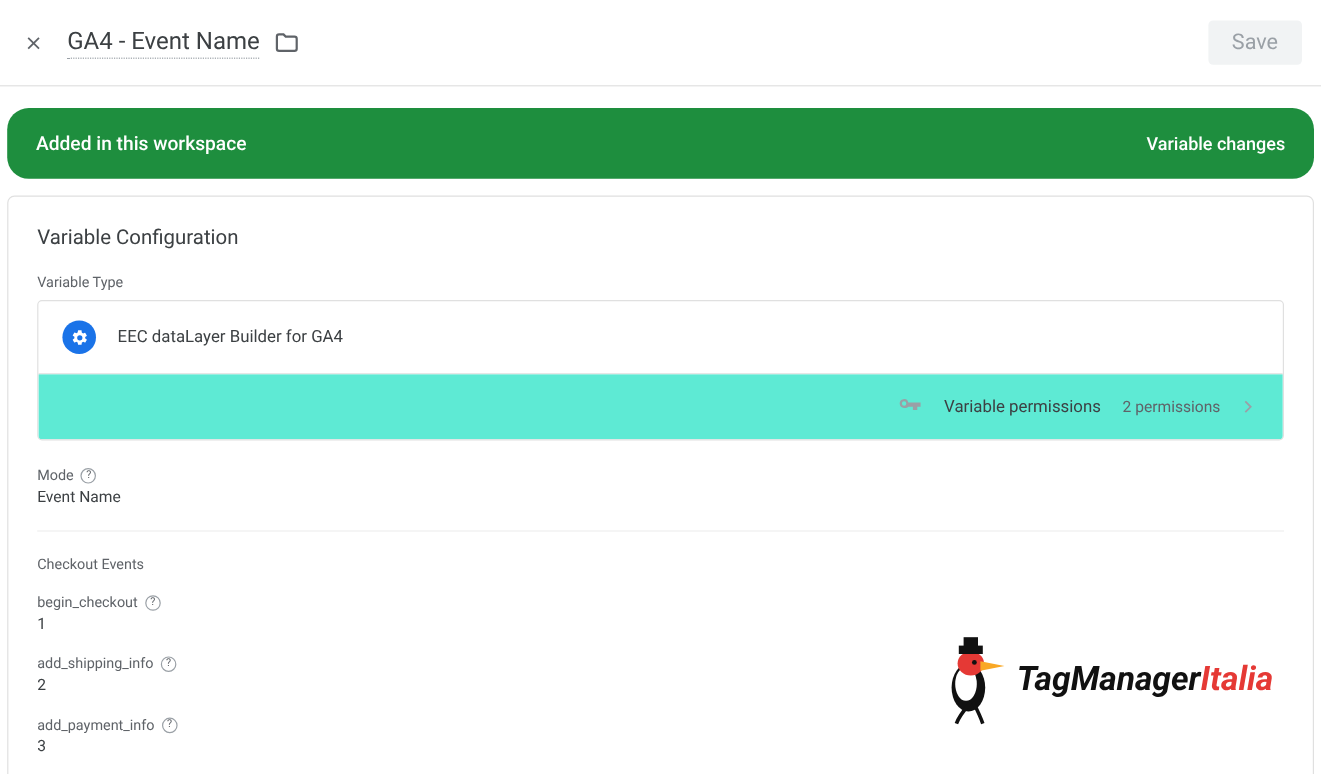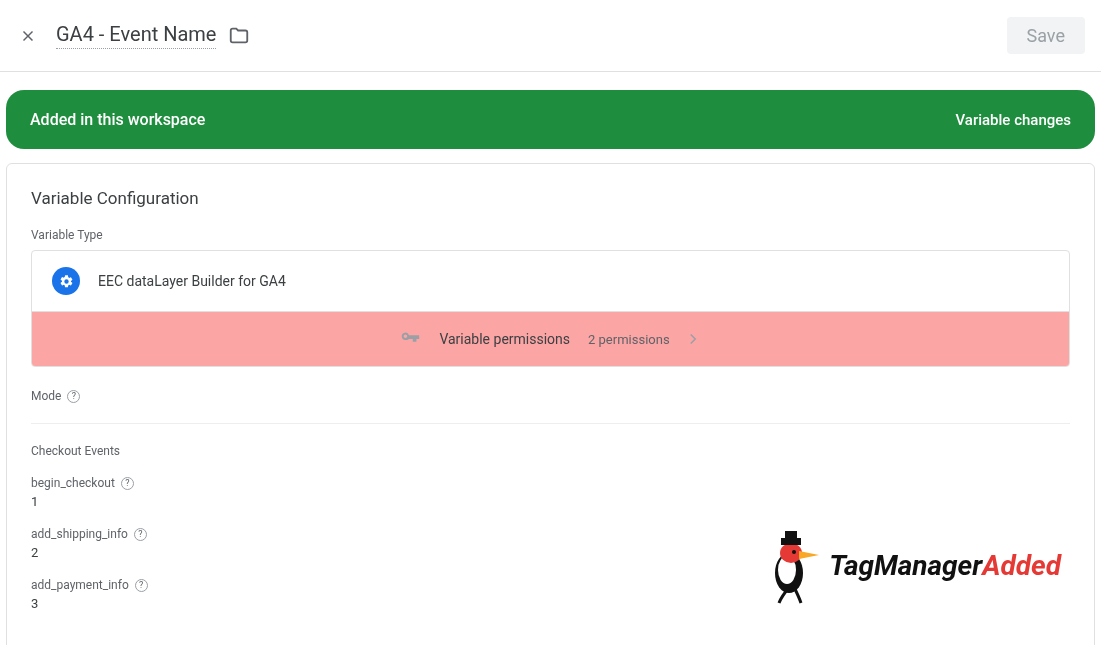--- a/index.html
+++ b/index.html
@@ -86,21 +86,21 @@
     overflow: hidden;
     margin-bottom: 22px;
   }
   .type-row {
     display: flex;
     align-items: center;
     padding: 16px 20px;
     gap: 18px;
   }
   .type-row.first { border-bottom: 1px solid #e0e0e0; }
-  .type-row.second { background: #fca5a5; justify-content: center; }
+  .type-row.second { background: #5eead4; justify-content: flex-end; }
   .type-row.second .left-group { display: flex; align-items: center; gap: 18px; }
   .gear-circle {
     width: 28px; height: 28px; border-radius: 50%;
     background: #1a73e8; display: flex; align-items: center; justify-content: center;
     color: #fff;
   }
   .type-name { font-size: 14px; color: #3c4043; }
   .key-icon { color: #9aa0a6; display:flex; align-items:center; }
   .perm-text { font-size: 14px; color: #3c4043; }
   .perm-right { display: flex; align-items: center; gap: 14px; color: #5f6368; font-size: 13px; }
@@ -201,20 +201,21 @@
         </span>
       </div>
     </div>
   </div>
 
   <div class="field-group">
     <div class="field-label">
       <span>Mode</span>
       <span class="help-circle">?</span>
     </div>
+    <div class="field-value">Event Name</div>
   </div>
 
   <hr class="divider">
 
   <div class="label-small" style="margin-bottom:18px;">Checkout Events</div>
 
   <div class="field-group">
     <div class="field-label">
       <span>begin_checkout</span>
       <span class="help-circle">?</span>
@@ -245,15 +246,15 @@
     <ellipse cx="26" cy="45" rx="9" ry="14" fill="#fff"></ellipse>
     <ellipse cx="30" cy="28" rx="11" ry="10" fill="#e53935"></ellipse>
     <polygon points="38,26 58,30 38,34" fill="#f9a825"></polygon>
     <rect x="20" y="13" width="20" height="7" fill="#111"></rect>
     <rect x="24" y="6" width="12" height="9" fill="#111"></rect>
     <circle cx="33" cy="27" r="2" fill="#111"></circle>
     <path d="M30 60 Q20 72 18 78" stroke="#111" stroke-width="3" fill="none"></path>
     <path d="M32 60 Q38 72 40 78" stroke="#111" stroke-width="3" fill="none"></path>
   </svg>
   <span>
-    <span>TagManager</span><span class="italia">Added</span>
+    <span>TagManager</span><span class="italia">Italia</span>
   </span>
 </div>
 
 </body></html>

